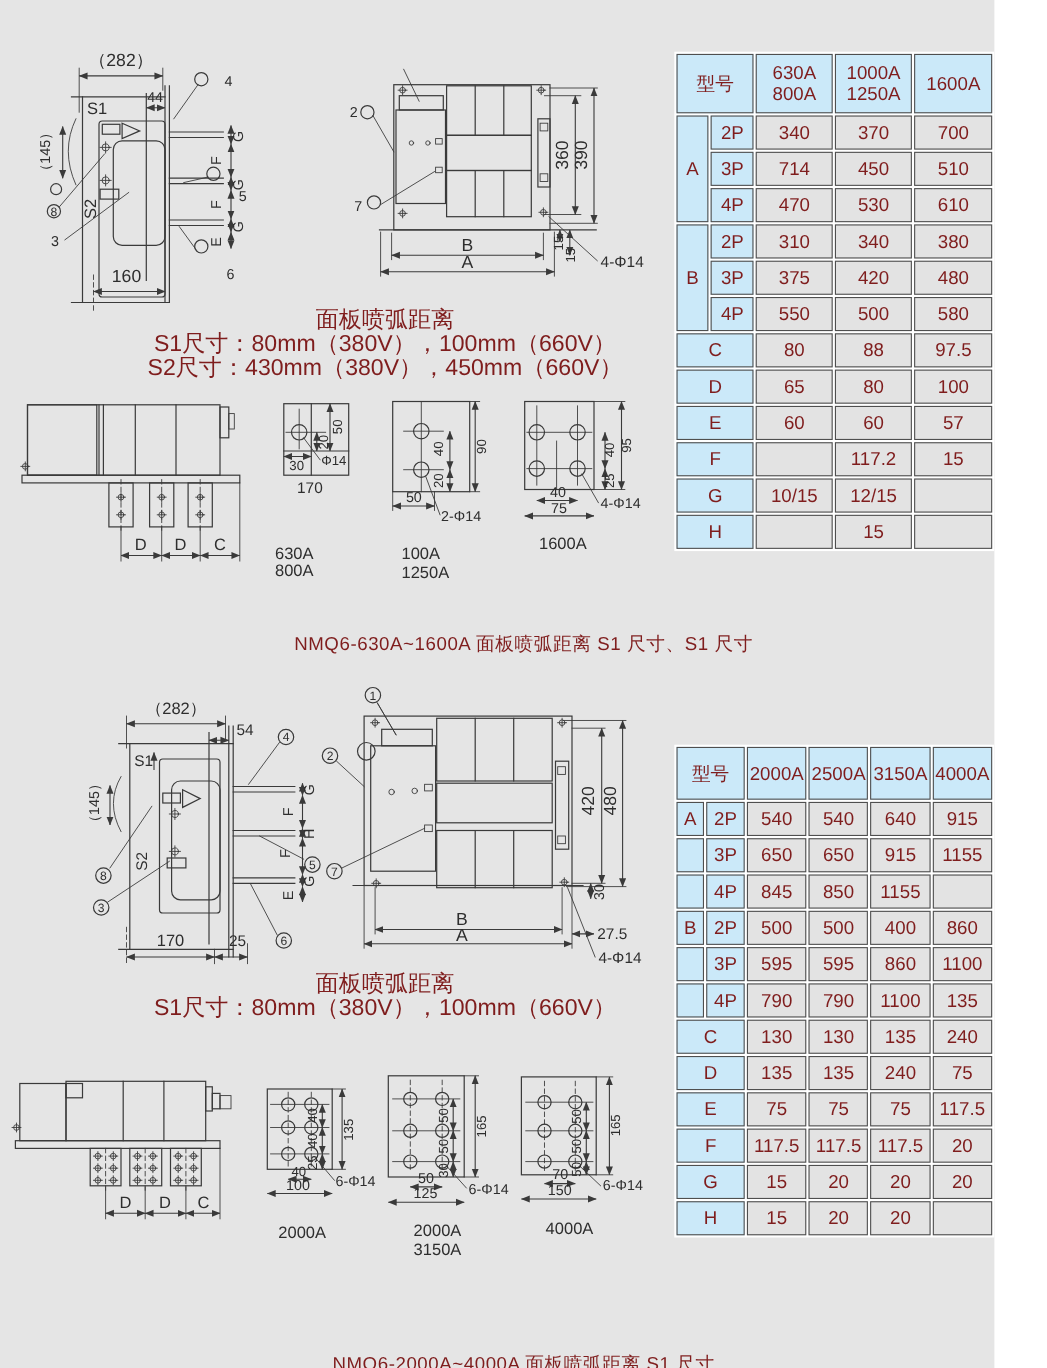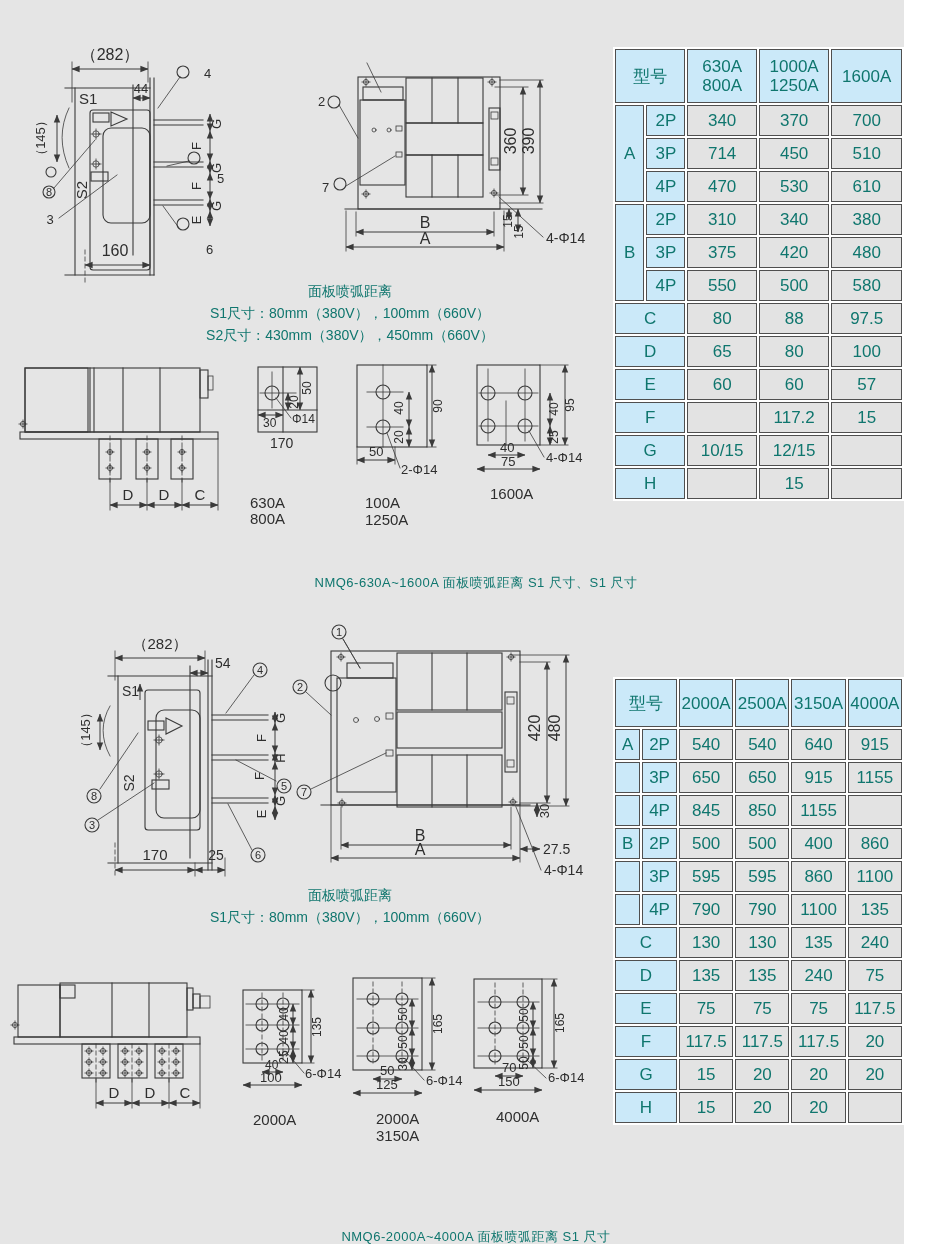--- a/index.html
+++ b/index.html
@@ -1,36 +1,36 @@
 <!DOCTYPE html>
 <html><head>
 <meta charset="utf-8">
 <style>
   html,body{margin:0;padding:0;}
   .page{position:relative;width:904px;height:1244px;background:#e5e5e5;overflow:hidden;
-        font-family:"Liberation Sans","DejaVu Sans",sans-serif;color:#0f766e;}
+        font-family:"Liberation Sans","DejaVu Sans",sans-serif;color:#7f1d1d;}
   .abs{position:absolute;}
   
   .ln{fill:none;stroke:#3a3a3a;stroke-width:1.1;stroke-linecap:square;}
   .thin{stroke-width:0.8;}
   .dash{stroke-dasharray:4 3;}
   .dim{fill:none;stroke:#3a3a3a;stroke-width:1;}
   text.tx{font-family:"Liberation Sans","DejaVu Sans",sans-serif;fill:#2e2e2e;}
   .s11{font-size:11px}.s12{font-size:12px}.s13{font-size:13px}.s14{font-size:14px}.s15{font-size:15px}.s16{font-size:16px}
   
   table.dimtable{position:absolute;border-collapse:separate;border-spacing:2px;background:#fff;table-layout:fixed;}
   table.dimtable td{border:1px solid #4f4f4f;text-align:center;vertical-align:middle;
         font-size:17px;height:29px;padding:0 1px;overflow:hidden;line-height:19px;}
   td.hd{background:#cbe9f9;margin-top:20px;}
   td.dc{background:#e3e3e3;}
   .t1 tr.hrow td{height:52px;}
   .t2 tr.hrow td{height:46px;}
   
-  .note{position:absolute;width:460px;text-align:center;font-size:14px;line-height:22px;}
-  .caption{position:absolute;left:0;width:952px;text-align:center;font-size:13px;letter-spacing:0.5px;}
+  .note{position:absolute;width:460px;text-align:center;font-size:21px;line-height:22px;}
+  .caption{position:absolute;left:0;width:952px;text-align:center;font-size:17px;letter-spacing:0.5px;}
 </style>
 </head>
 <body>
 
 <div class="page">
 
 <svg width="0" height="0" style="position:absolute">
   <defs>
     <marker id="ma" viewBox="0 0 10 10" refX="9.5" refY="5" markerWidth="8" markerHeight="8" orient="auto-start-reverse">
       <path d="M0,1 L10,5 L0,9 z" fill="#3a3a3a"></path>

